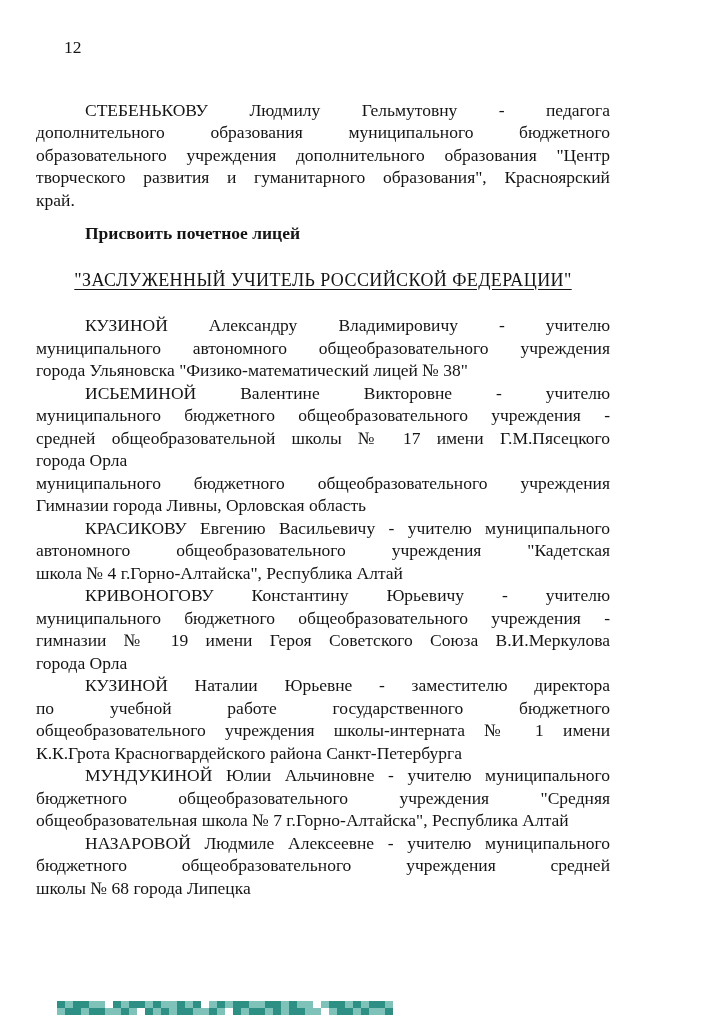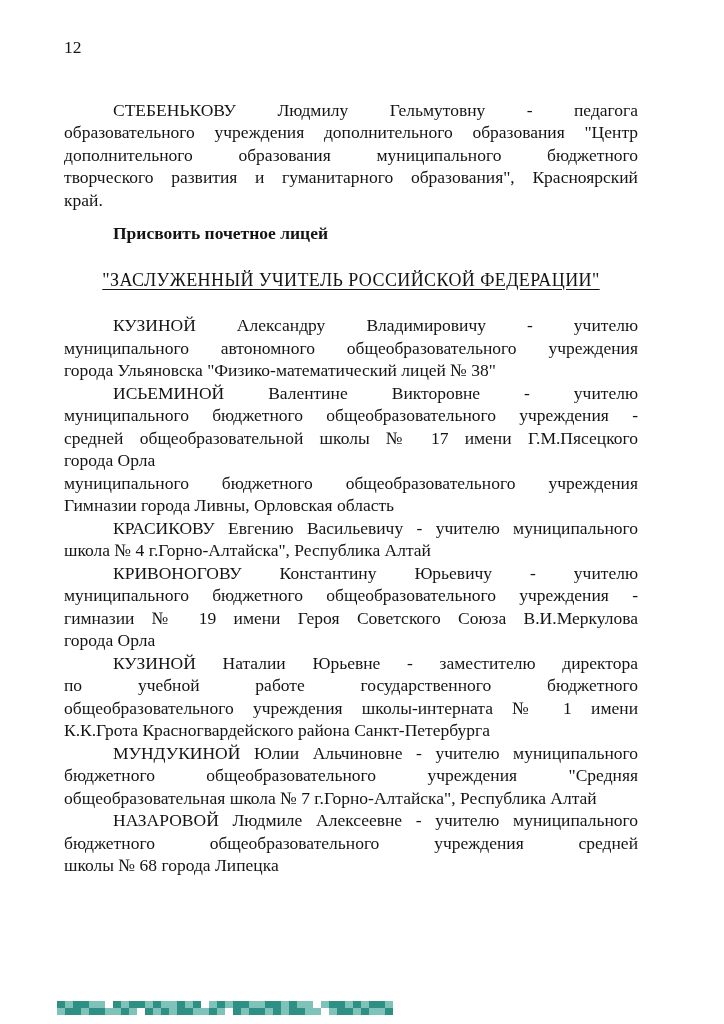--- a/index.html
+++ b/index.html
@@ -18,21 +18,21 @@
   }
   .page-number {
     margin-left: 64px;
     width: 574px;
     padding-top: 36px;
     text-align: left;
     font-size: 17.5px;
     line-height: 22.5px;
   }
   .content {
-    margin-left: 64px;
+    margin-left: 36px;
     width: 574px;
     font-size: 17.5px;
     line-height: 22.5px;
   }
   .para { margin: 0; }
   .para .line {
     text-align: justify;
     text-align-last: justify;
   }
   .para .line.last { text-align-last: left; }
@@ -67,22 +67,22 @@
 <body>
 
 <div class="page">
 
   <div class="page-number">12</div>
 
   <div class="content">
 
     <div class="para continuation">
         <div class="line first">СТЕБЕНЬКОВУ Людмилу Гельмутовну - педагога</div>
+        <div class="line">дополнительного образования муниципального бюджетного</div>
         <div class="line">образовательного учреждения дополнительного образования "Центр</div>
-        <div class="line">дополнительного образования муниципального бюджетного</div>
         <div class="line">творческого развития и гуманитарного образования", Красноярский</div>
         <div class="line last">край.</div>
       </div>
 
     <p class="section-intro">Присвоить почетное лицей</p>
 
     <div class="heading">
       <span class="heading-text">"ЗАСЛУЖЕННЫЙ УЧИТЕЛЬ РОССИЙСКОЙ ФЕДЕРАЦИИ"</span>
     </div>
 
@@ -97,20 +97,21 @@
           <div class="line">муниципального бюджетного общеобразовательного учреждения -</div>
           <div class="line">средней общеобразовательной школы № 17 имени Г.М.Пясецкого</div>
           <div class="line last">города Орла</div>
         </div>
         <div class="para">
           <div class="line">муниципального бюджетного общеобразовательного учреждения</div>
           <div class="line last">Гимназии города Ливны, Орловская область</div>
         </div>
         <div class="para">
           <div class="line first">КРАСИКОВУ Евгению Васильевичу - учителю муниципального</div>
+          <div class="line">автономного общеобразовательного учреждения "Кадетская</div>
           <div class="line last">школа № 4 г.Горно-Алтайска", Республика Алтай</div>
         </div>
         <div class="para">
           <div class="line first">КРИВОНОГОВУ Константину Юрьевичу - учителю</div>
           <div class="line">муниципального бюджетного общеобразовательного учреждения -</div>
           <div class="line">гимназии № 19 имени Героя Советского Союза В.И.Меркулова</div>
           <div class="line last">города Орла</div>
         </div>
         <div class="para">
           <div class="line first">КУЗИНОЙ Наталии Юрьевне - заместителю директора</div>

